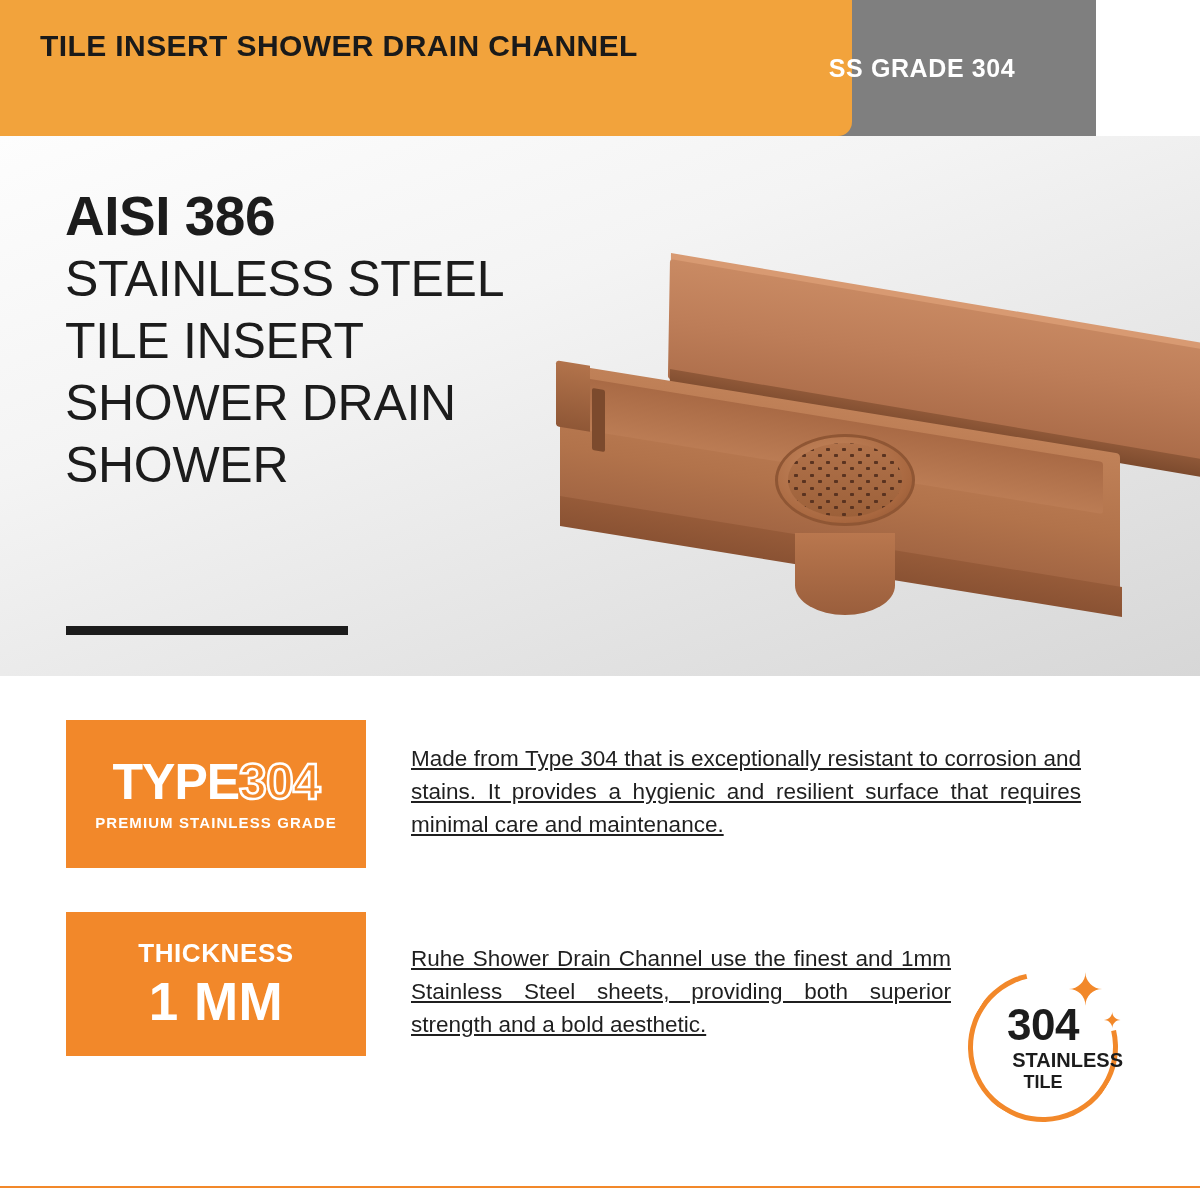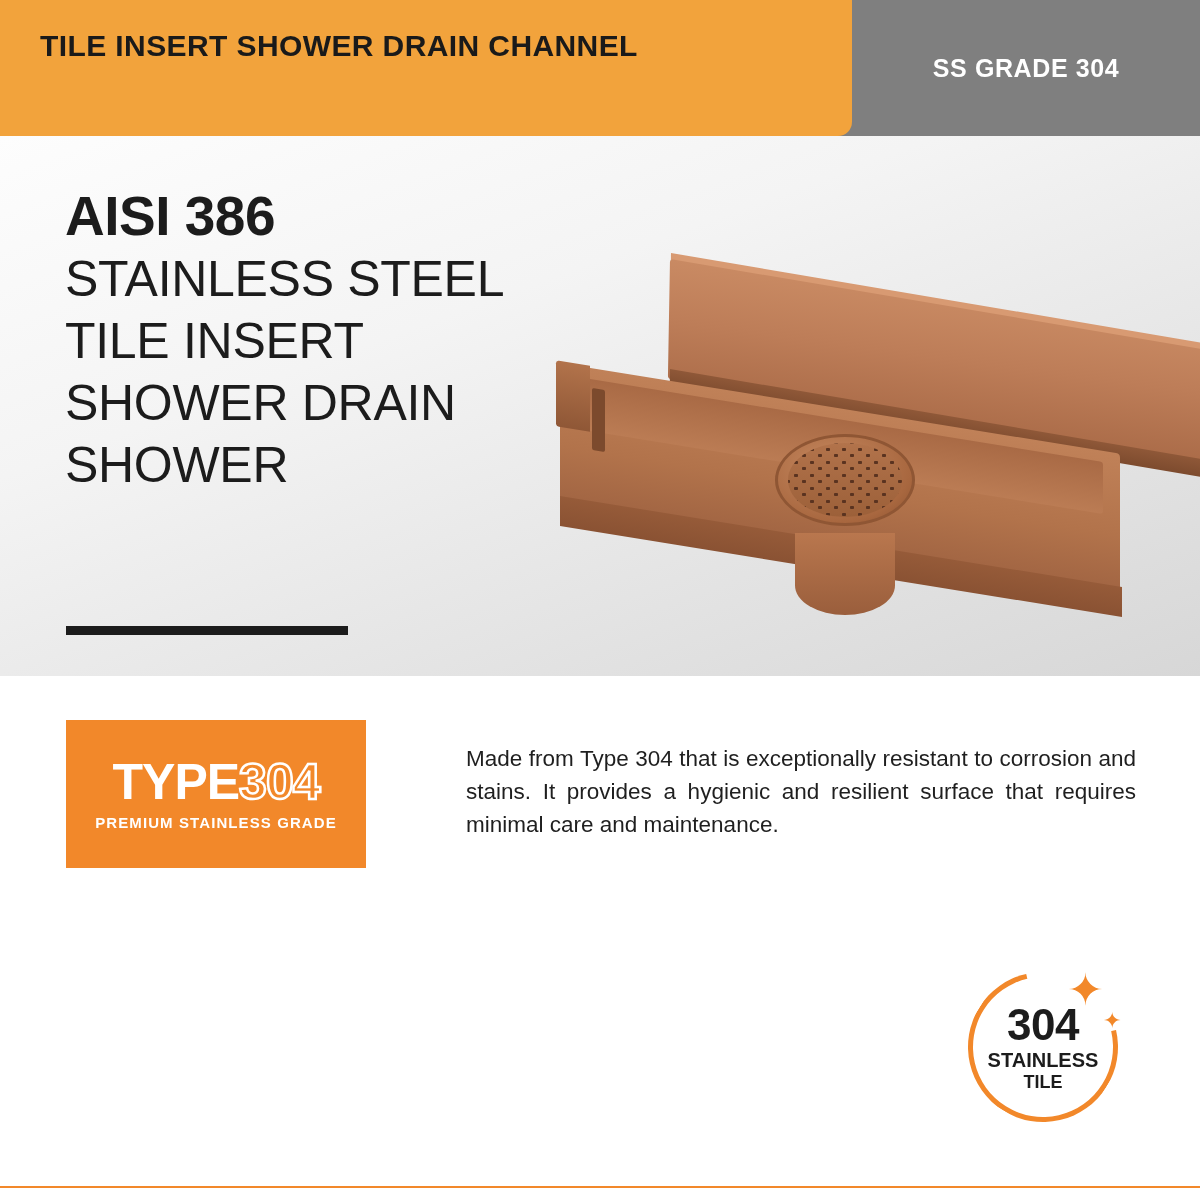--- a/index.html
+++ b/index.html
@@ -8,21 +8,21 @@
     font-family: "Liberation Sans", sans-serif;
     background: #ffffff;
     position: relative;
     overflow: hidden;
   }
 
   
   .header {
     position: absolute;
     top: 0; left: 0;
-    width: 1200px; height: 136px;
+    width: 1096px; height: 136px;
     background: #7f7f7f;
   }
   .header-band {
     position: absolute;
     top: 0; left: 0;
     width: 852px; height: 136px;
     background: #f2a33c;
     border-bottom-right-radius: 14px;
   }
   .header-title {
@@ -191,21 +191,20 @@
     top: 676px; left: 0;
     width: 1200px; height: 500px;
     background: #ffffff;
   }
   .feature-row {
     position: absolute;
     left: 66px;
     width: 1070px;
     display: flex;
     align-items: flex-start;
-    justify-content: space-between;
   }
   .feature-row.r1 { top: 44px; }
   .feature-row.r2 { top: 236px; }
 
   .badge {
     width: 300px;
     flex: 0 0 300px;
     background: #f2882a;
     color: #ffffff;
     text-align: center;
@@ -245,20 +244,21 @@
     letter-spacing: 0.5px;
     line-height: 66px;
   }
   .feature-text {
     margin-left: 45px;
     font-size: 22.5px;
     line-height: 33px;
     color: #1f1f1f;
     text-align: justify;
     max-width: 670px;
+    text-decoration: underline;
   }
   .feature-row.r1 .feature-text { padding-top: 22px; }
   .feature-row.r2 .feature-text { padding-top: 30px; max-width: 540px; }
 
   
   .seal {
     position: absolute;
     left: 963px; top: 958px;
     width: 170px; height: 180px;
   }
@@ -277,21 +277,21 @@
     width: 160px;
     text-align: center;
     color: #1c1c1c;
   }
   .seal-304 {
     font-size: 44px;
     font-weight: bold;
     line-height: 46px;
     letter-spacing: -0.5px;
   }
-  .seal-s1 { font-size: 20px; font-weight: bold; line-height: 24px; }
+  .seal-s1 { font-size: 20px; font-weight: bold; line-height: 24px; text-align: right; }
   .seal-s2 { font-size: 18px; font-weight: bold; line-height: 21px; }
   .spark {
     position: absolute;
     color: #f2882a;
   }
   .spark.big { left: 104px; top: 6px; font-size: 44px; }
   .spark.small { left: 140px; top: 50px; font-size: 22px; }
 
   .footer-line {
     position: absolute;
@@ -342,20 +342,27 @@
   <div class="feature-row r1">
     <div class="badge type">
       <div class="badge-type-line">
         <span>TYPE</span><span class="hollow">304</span>
       </div>
       <div class="badge-type-sub">PREMIUM STAINLESS GRADE</div>
     </div>
     <div class="feature-text">Made from Type 304 that is exceptionally resistant to corrosion and stains. It provides a hygienic and resilient surface that requires minimal care and maintenance.</div>
   </div>
 
+  <div class="feature-row r2">
+    <div class="badge thick">
+      <div class="badge-thick-l1">THICKNESS</div>
+      <div class="badge-thick-l2">1 MM</div>
+    </div>
+    <div class="feature-text">Ruhe Shower Drain Channel use the finest and 1mm Stainless Steel sheets, providing both superior strength and a bold aesthetic.</div>
+  </div>
 
 </div>
 
 <div class="seal">
   <div class="seal-ring"></div>
   <div class="spark big">✦</div>
   <div class="spark small">✦</div>
   <div class="seal-text">
     <div class="seal-304">304</div>
     <div class="seal-s1">STAINLESS</div>

